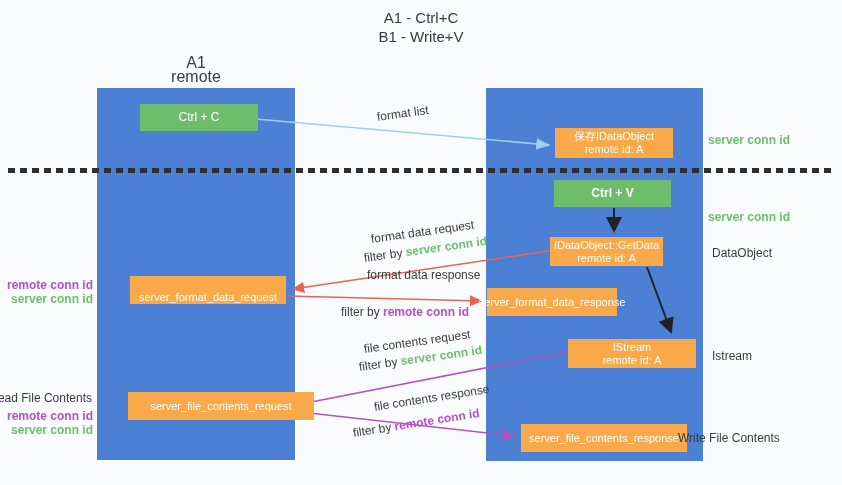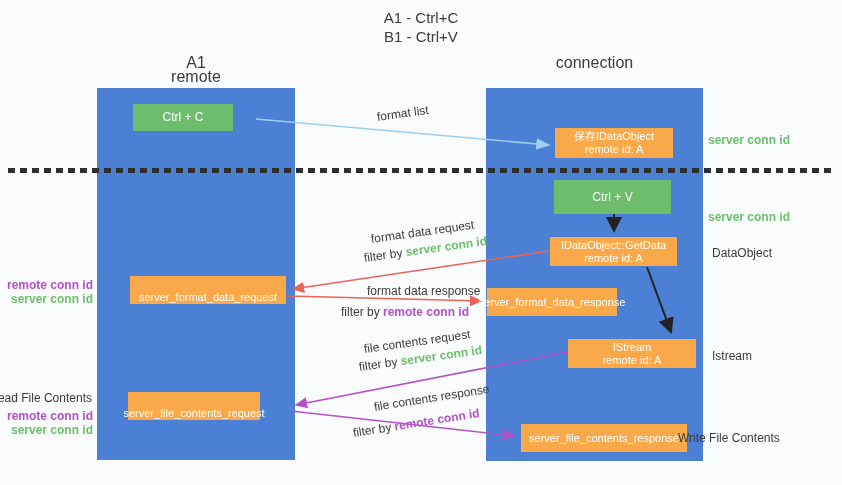--- a/index.html
+++ b/index.html
@@ -25,28 +25,28 @@
 
   .dotted-line{position:absolute;left:8px;top:168px;width:828px;height:5px;
     background:repeating-linear-gradient(90deg,#2e2e2e 0 7px,transparent 7px 12px);}
 
   svg.arrows{position:absolute;left:0;top:0;pointer-events:none;}
 
   .box{position:absolute;display:flex;flex-direction:column;align-items:center;justify-content:center;
        color:#fff;font-size:11px;line-height:13px;text-align:center;white-space:nowrap;}
   .green-box{background:var(--box-green);font-size:12px;}
   .orange-box{background:var(--box-orange);}
-  .b-ctrl-c{left:133px;top:104px;width:100px;height:27px;}
-  .b-ctrl-v{left:554px;top:180px;width:117px;height:34px;}
+  .b-ctrl-c{left:140px;top:104px;width:118px;height:27px;}
+  .b-ctrl-v{left:554px;top:180px;width:117px;height:27px;font-weight:bold;}
   .b-save{left:555px;top:128px;width:118px;height:30px;}
-  .b-getdata{left:550px;top:237px;width:127px;height:29px;}
+  .b-getdata{left:550px;top:237px;width:113px;height:29px;}
   .b-istream{left:568px;top:339px;width:128px;height:29px;}
   .b-fmt-req{left:130px;top:276px;width:156px;height:28px;justify-content:flex-end;}
   .b-fmt-resp{left:487px;top:288px;width:130px;height:28px;}
-  .b-file-req{left:128px;top:392px;width:132px;height:28px;justify-content:flex-end;}
+  .b-file-req{left:128px;top:392px;width:186px;height:28px;}
   .b-file-resp{left:521px;top:424px;width:166px;height:28px;}
 
   .side{position:absolute;font-size:12px;white-space:nowrap;}
   .side.dark{color:var(--txt-dark);}
   .side.green{color:var(--txt-green);font-weight:bold;}
   .side.purple{color:var(--txt-purple);font-weight:bold;}
   .r-server-top{left:708px;top:133px;}
   .r-server-mid{left:708px;top:210px;}
   .r-dataobject{left:712px;top:246px;}
   .r-istream{left:712px;top:349px;}
@@ -57,43 +57,42 @@
   .l-read{top:391px;right:750px;}
   .l-remote-bot{top:409px;}
   .l-server-bot{top:423px;}
 
   .flow{position:absolute;font-size:12px;color:var(--txt-dark);white-space:nowrap;transform-origin:left center;}
   .flow .key-green{color:var(--txt-green);font-weight:bold;}
   .flow .key-purple{color:var(--txt-purple);font-weight:bold;}
   .f-format-list{left:377px;top:110px;transform:rotate(-8deg);}
   .f-fdr{left:371px;top:232px;transform:rotate(-8deg);}
   .f-fdr-filter{left:364px;top:251px;transform:rotate(-8deg);}
-  .f-fdresp{left:367px;top:284px;}
+  .f-fdresp{left:367px;top:268px;}
   .f-fdresp-filter{left:341px;top:305px;}
   .f-fcr{left:364px;top:342px;transform:rotate(-8deg);}
   .f-fcr-filter{left:359px;top:360px;transform:rotate(-8deg);}
   .f-fcresp{left:374px;top:400px;transform:rotate(-9deg);}
   .f-fcresp-filter{left:353px;top:426px;transform:rotate(-9deg);}
 </style>
 </head>
 <body>
 
 <div class="canvas">
 
   <div class="title">
     <div>A1 - Ctrl+C</div>
-    <div>B1 - Ctrl+V</div>
+    <div>B1 - Write+V</div>
   </div>
 
   <div class="col-header a1">
     <div>A1</div>
     <div>remote</div>
   </div>
   <div class="col-header b1">
-    <div>connection</div>
   </div>
 
   <div class="lane a1"></div>
   <div class="lane b1"></div>
 
   <svg class="arrows" width="842" height="485" viewBox="0 0 842 485">
     <defs>
       <marker id="m-blue" markerWidth="10" markerHeight="8" refX="8" refY="3.5" orient="auto">
         <path d="M0,0 L9,3.5 L0,7 z" fill="var(--arrow-blue)"></path>
       </marker>

